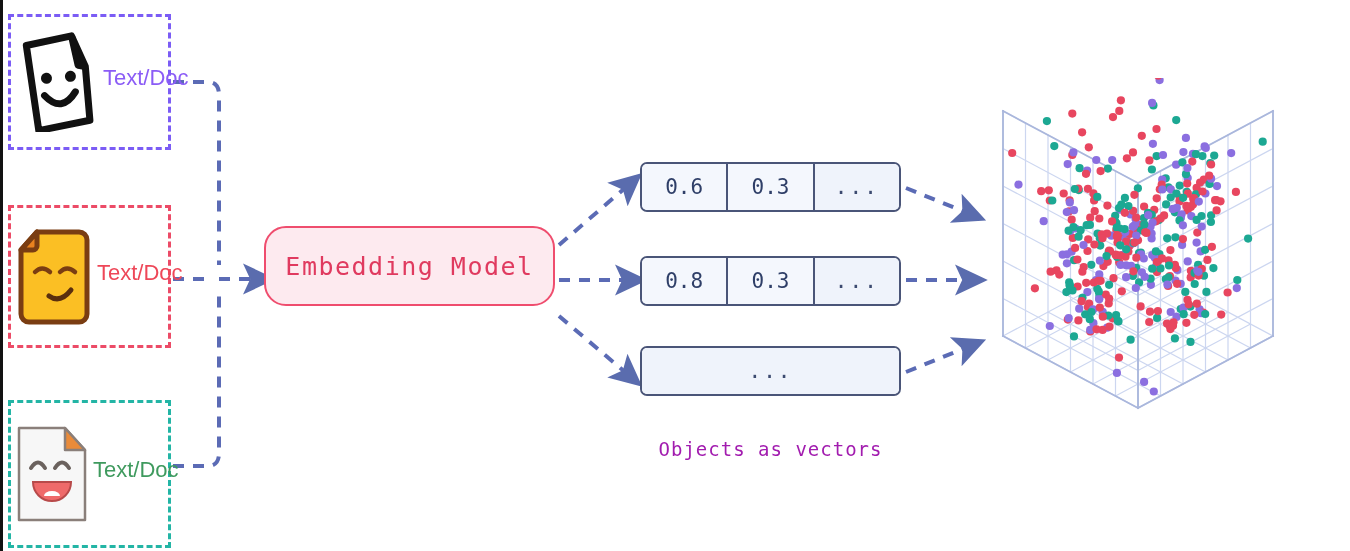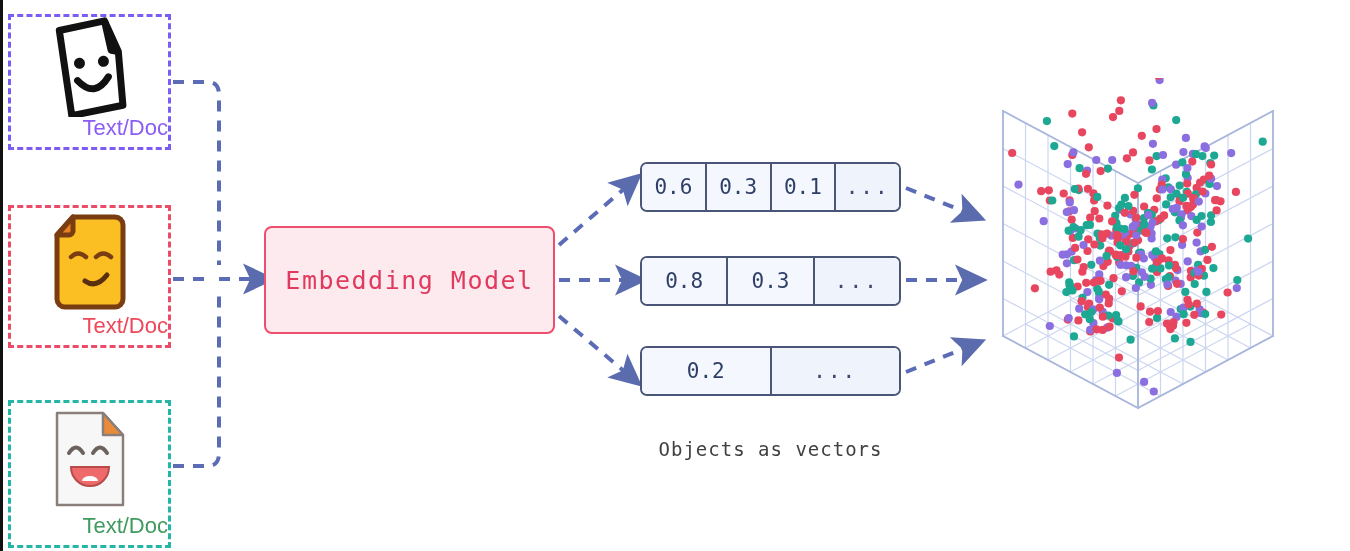--- a/index.html
+++ b/index.html
@@ -27,22 +27,22 @@
     height: 551px;
     pointer-events: none;
   }
 
   
   .src-box {
     position: absolute;
     box-sizing: border-box;
     border: 3px dashed #7c5cf0;
     display: flex;
-    flex-direction: column;
-    align-items: flex-end;
+    flex-direction: row;
+    align-items: center;
     justify-content: flex-start;
     background: transparent;
   }
   .src-box.purple { border-color: #7b5cf5; }
   .src-box.red    { border-color: #ec4b67; }
   .src-box.teal   { border-color: #23b5a5; }
 
   .src-icon {
     flex: 1 1 auto;
     display: flex;
@@ -60,25 +60,25 @@
   .src-label.purple { color: #8b5cf6; }
   .src-label.red    { color: #ee4758; }
   .src-label.teal   { color: #3f9a5e; }
 
   
   #embedding-model {
     position: absolute;
     left: 261px;
     top: 226px;
     width: 291px;
-    height: 108px;
+    height: 80px;
     box-sizing: border-box;
     background: #fdeaef;
     border: 2.5px solid #ef4d6e;
-    border-radius: 8px;
+    border-radius: 22px;
     display: flex;
     align-items: center;
     justify-content: center;
   }
   #embedding-model .em-text {
     font-family: "DejaVu Sans Mono", "Liberation Mono", monospace;
     font-size: 25px;
     letter-spacing: 1.5px;
     color: #e03a5f;
     font-weight: 500;
@@ -116,21 +116,21 @@
   
   #vectors-caption {
     position: absolute;
     left: 637px;
     top: 438px;
     width: 261px;
     text-align: center;
     font-family: "DejaVu Sans Mono", "Liberation Mono", monospace;
     font-size: 19px;
     letter-spacing: 1px;
-    color: #404040;
+    color: #a21caf;
     white-space: nowrap;
   }
 
   
   #cube-plot {
     position: absolute;
     left: 955px;
     top: 78px;
     width: 360px;
     height: 400px;
@@ -217,32 +217,30 @@
     <div class="src-label teal">Text/Doc</div>
   </div>
 
   <div id="embedding-model">
     <span class="em-text">Embedding Model</span>
   </div>
 
   <div class="vector-row" style="top:162px;">
     <div class="vector-cell">0.6</div>
     <div class="vector-cell">0.3</div>
-    <div class="vector-cell">0.1</div>
     <div class="vector-cell ellipsis">...</div>
   </div>
 
   <div class="vector-row" style="top:256px;">
     <div class="vector-cell">0.8</div>
     <div class="vector-cell">0.3</div>
     <div class="vector-cell ellipsis">...</div>
   </div>
 
   <div class="vector-row" style="top:346px;">
-    <div class="vector-cell">0.2</div>
     <div class="vector-cell ellipsis">...</div>
   </div>
 
   <div id="vectors-caption">Objects as vectors</div>
 
   <svg id="cube-plot" viewBox="0 0 360 400" width="360" height="400">
     <g id="cube-geom" stroke-linecap="square">
         <line x1="180.0" y1="330.0" x2="45.0" y2="258.0" stroke="#ccd6f0" stroke-width="1.2"></line>
         <line x1="180.0" y1="330.0" x2="315.0" y2="258.0" stroke="#ccd6f0" stroke-width="1.2"></line>
         <line x1="180.0" y1="330.0" x2="180.0" y2="105.0" stroke="#ccd6f0" stroke-width="1.2"></line>

